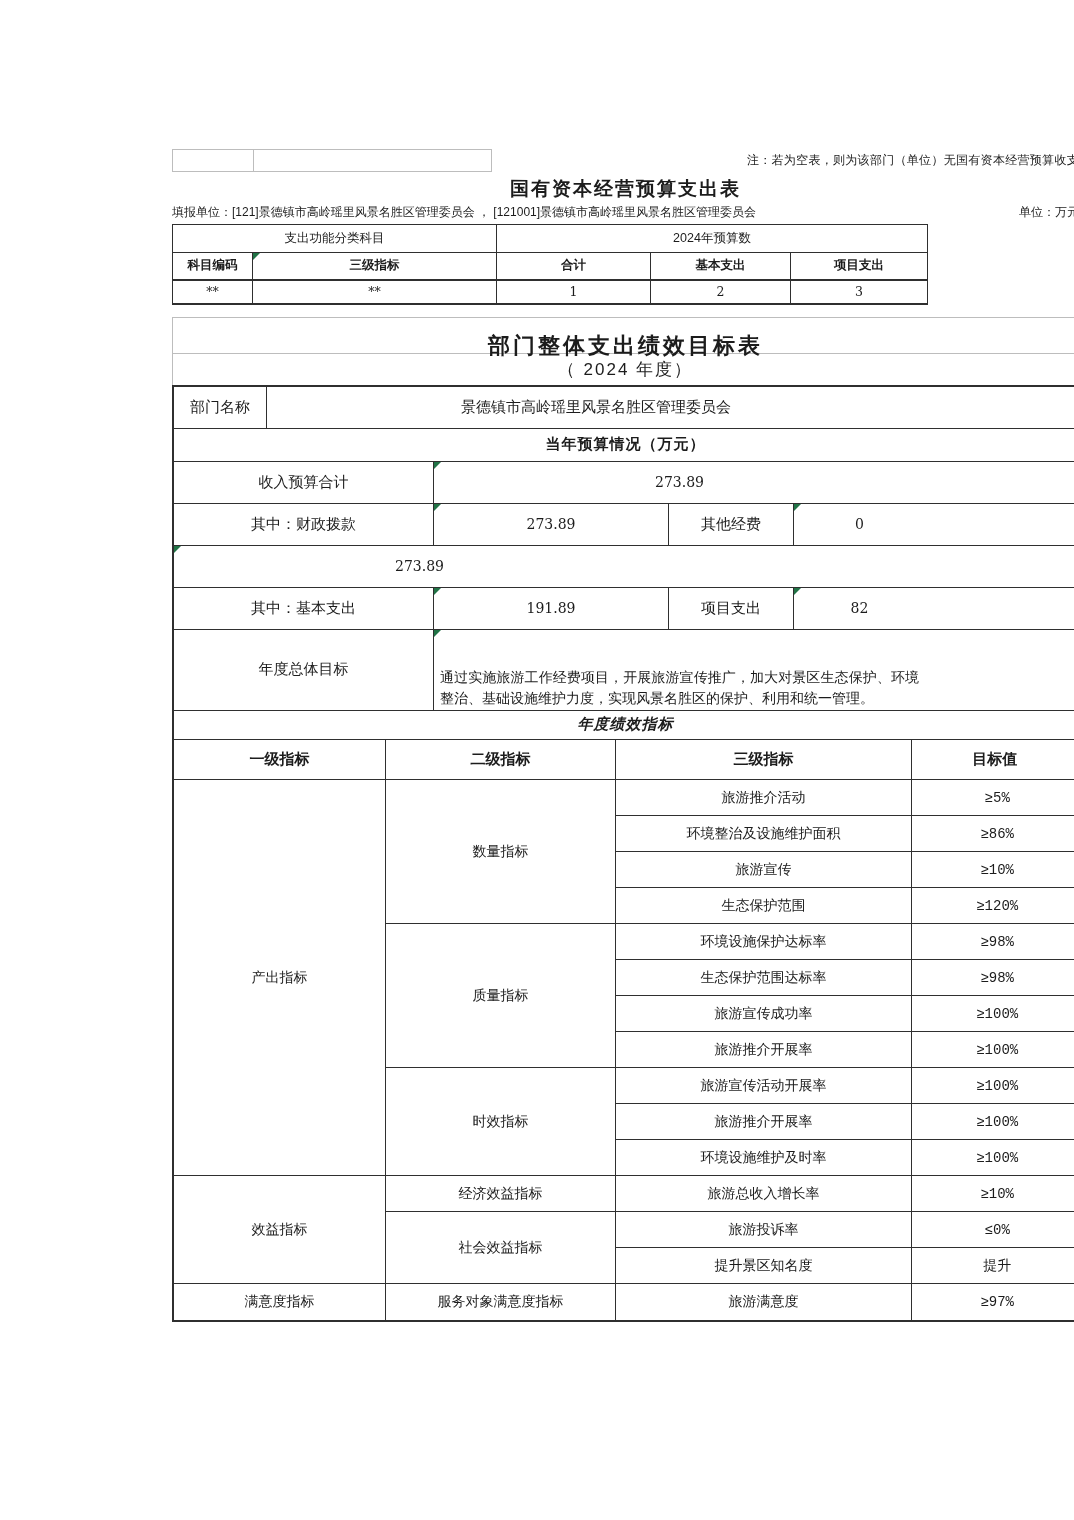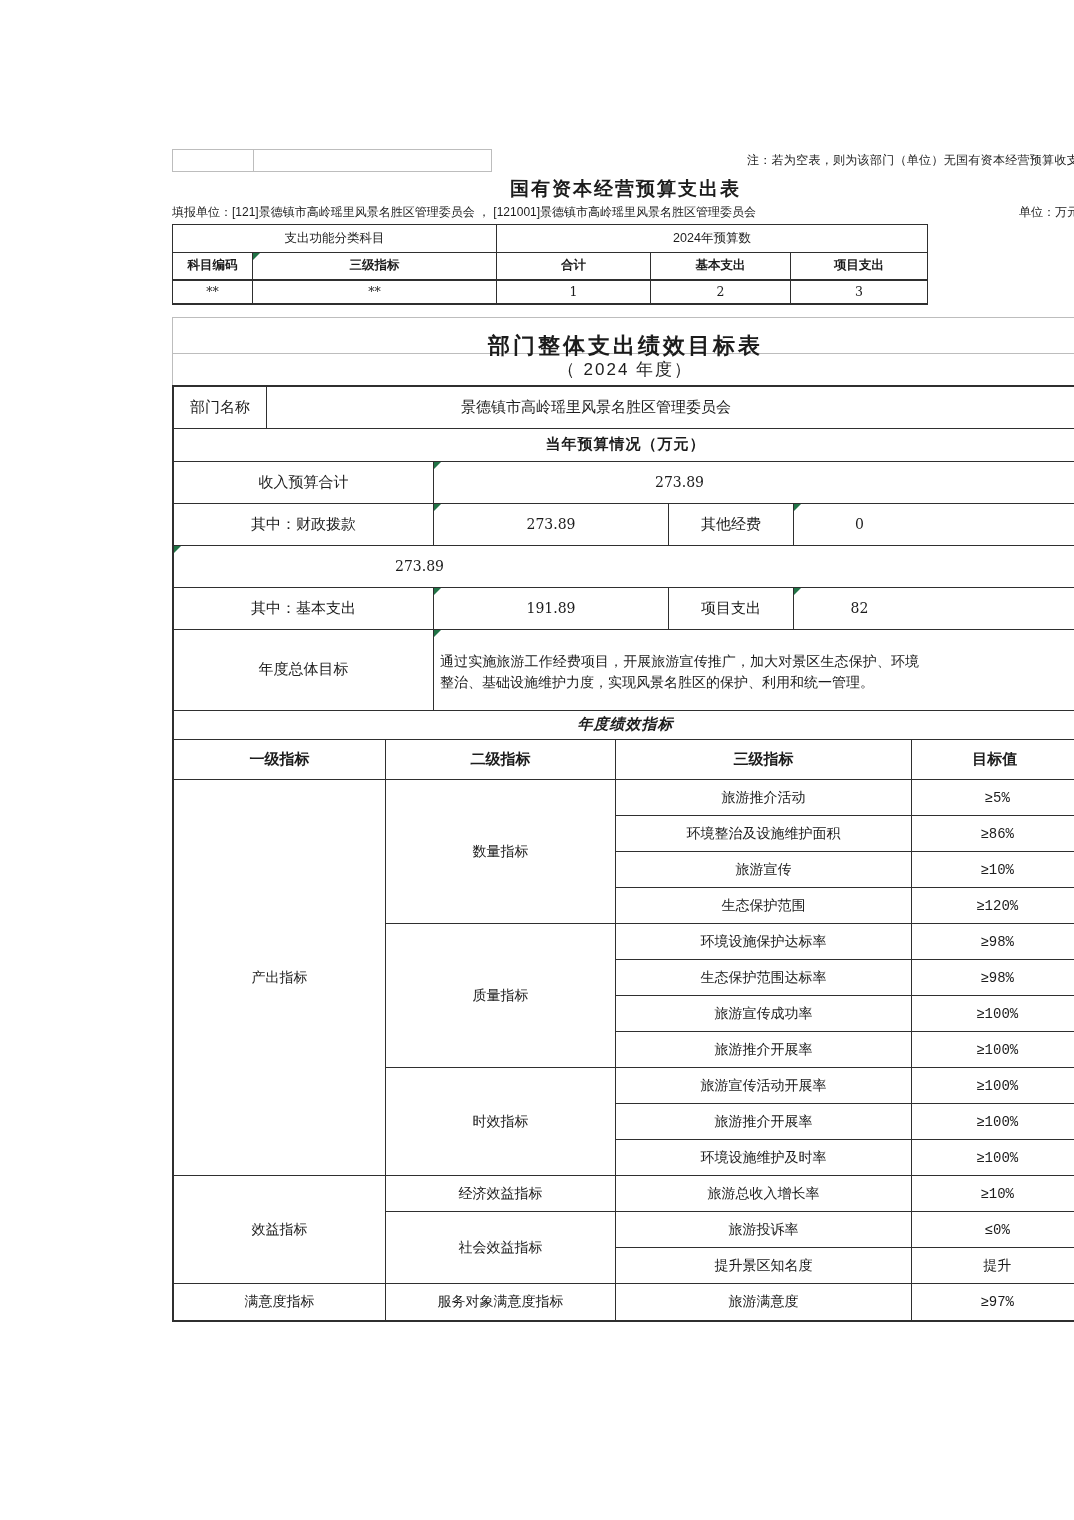--- a/index.html
+++ b/index.html
@@ -71,21 +71,21 @@
     font-size:15px;font-weight:bold;letter-spacing:1px;}
   .budget-row{height:42px;}
   .b-label{width:260px;font-size:15px;}
   .b-value-wide{width:491px;font-size:14px;}
   .b-value{width:235px;font-size:14px;}
   .b-label2{width:125px;font-size:15px;}
   .b-value2{width:131px;font-size:14px;}
   .goal-row{height:81px;}
   .goal-label{width:260px;font-size:15px;}
   .goal-text{width:491px;font-size:14px;justify-content:flex-start;
-    align-items:center;padding:5px 6px 0 6px;line-height:1.52;text-align:justify;}
+    align-items:flex-end;padding:5px 6px 0 6px;line-height:1.52;text-align:justify;}
   .perf-title{height:29px;font-style:italic;}
 
   table.perf{width:100%;border-collapse:collapse;table-layout:fixed;}
   table.perf td{border:1px solid var(--line-dark);text-align:center;
     vertical-align:middle;font-size:14px;font-family:Liberation Mono, monospace;}
   table.perf tr{height:36px;}
   table.perf tr.hdr{height:40px;}
   table.perf tr.hdr td{font-weight:bold;font-size:15px;}
   .c-p-0{width:177px;}.c-p-1{width:192px;}.c-p-2{width:248px;}.c-p-3{width:138px;}
   td.target{text-align:left;padding-left:5px;font-size:13.5px;}

